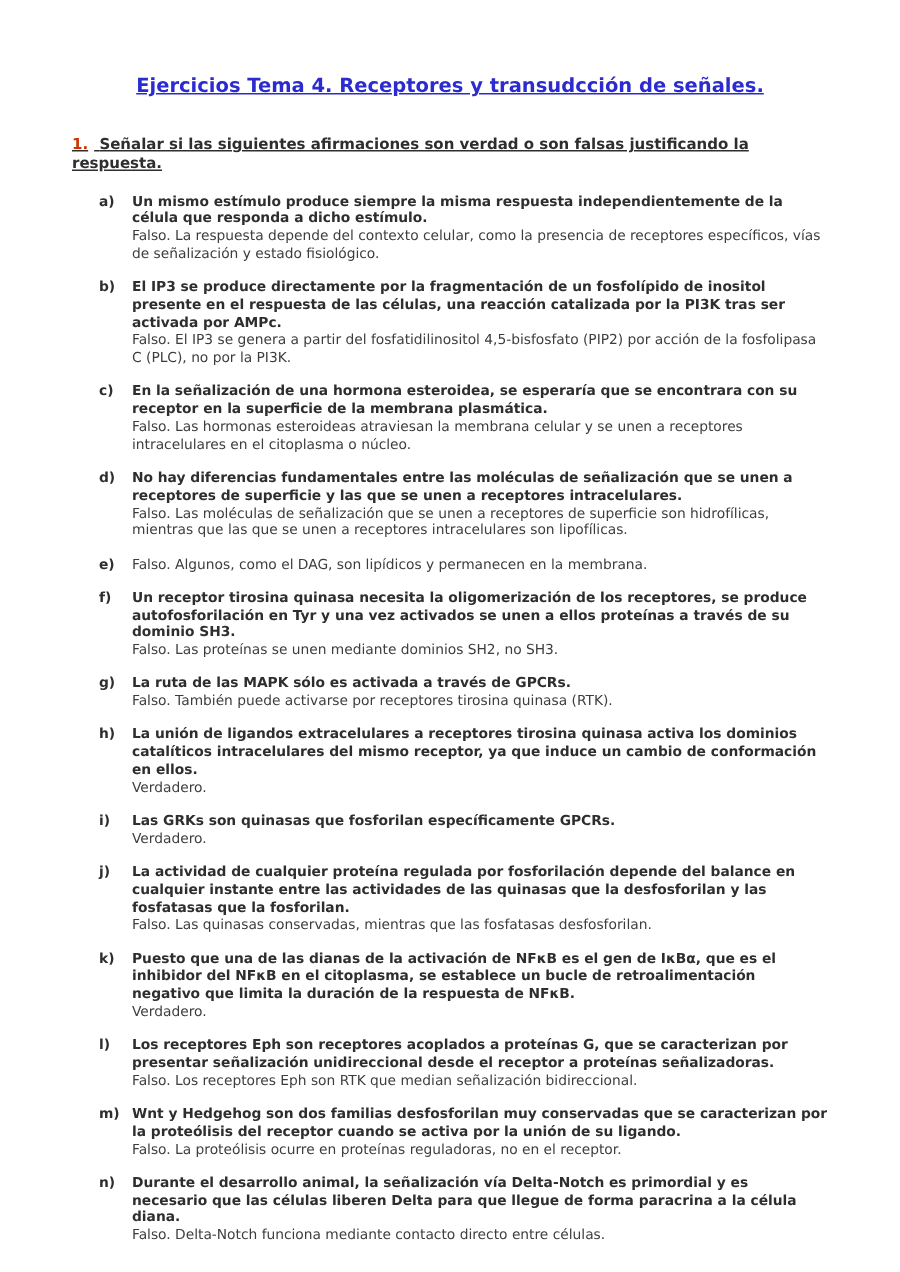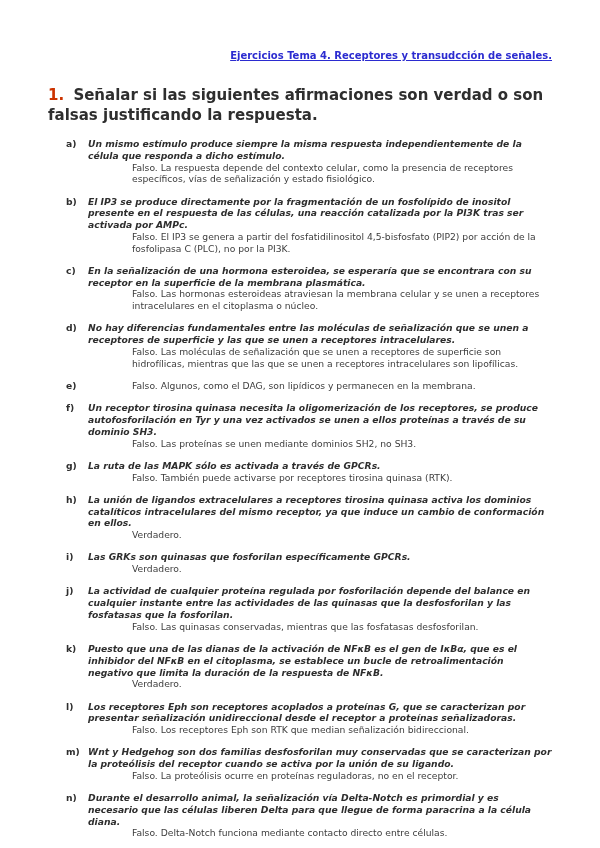--- a/index.html
+++ b/index.html
@@ -8,34 +8,35 @@
     width: 600px;
     height: 848px;
     margin: 0 auto;
     background: #ffffff;
     padding: 44px 48px 36px 48px;
     font-family: "DejaVu Sans", "Liberation Sans", sans-serif;
     color: #333333;
     overflow: hidden;
   }
   .title {
-    font-size: 10px;
+    font-size: 13px;
     line-height: 1.2;
     font-weight: bold;
-    text-align: right;
+    text-align: center;
     color: var(--title-color, #2b2bd0);
     text-decoration: underline;
     margin: 6px 0 24px 0;
   }
   .instruction {
-    font-size: 15px;
+    font-size: 10px;
     line-height: 1.3;
     font-weight: bold;
     color: #2e2e2e;
     margin: 0 0 13px 0;
+    text-decoration: underline;
   }
   .instruction .num {
     color: var(--number-color, #cc3300);
     margin-right: 4px;
   }
   .questions {
     list-style: none;
     margin: 0;
     padding: 0 0 0 18px;
   }
@@ -49,26 +50,24 @@
   .q-letter {
     flex: 0 0 22px;
     width: 22px;
     font-weight: bold;
     color: #2e2e2e;
   }
   .q-body { flex: 1 1 auto; }
   .q-statement {
     font-weight: bold;
     color: #2e2e2e;
-    font-style: italic;
   }
   .q-answer {
     font-weight: normal;
     color: #3d3d3d;
-    margin-left: 44px;
   }
 </style>
 </head>
 <body>
 
 <div class="page">
   <h1 class="title">Ejercicios Tema 4. Receptores y transudcción de señales.</h1>
 
   <p class="instruction">
     <span class="num">1.</span>

